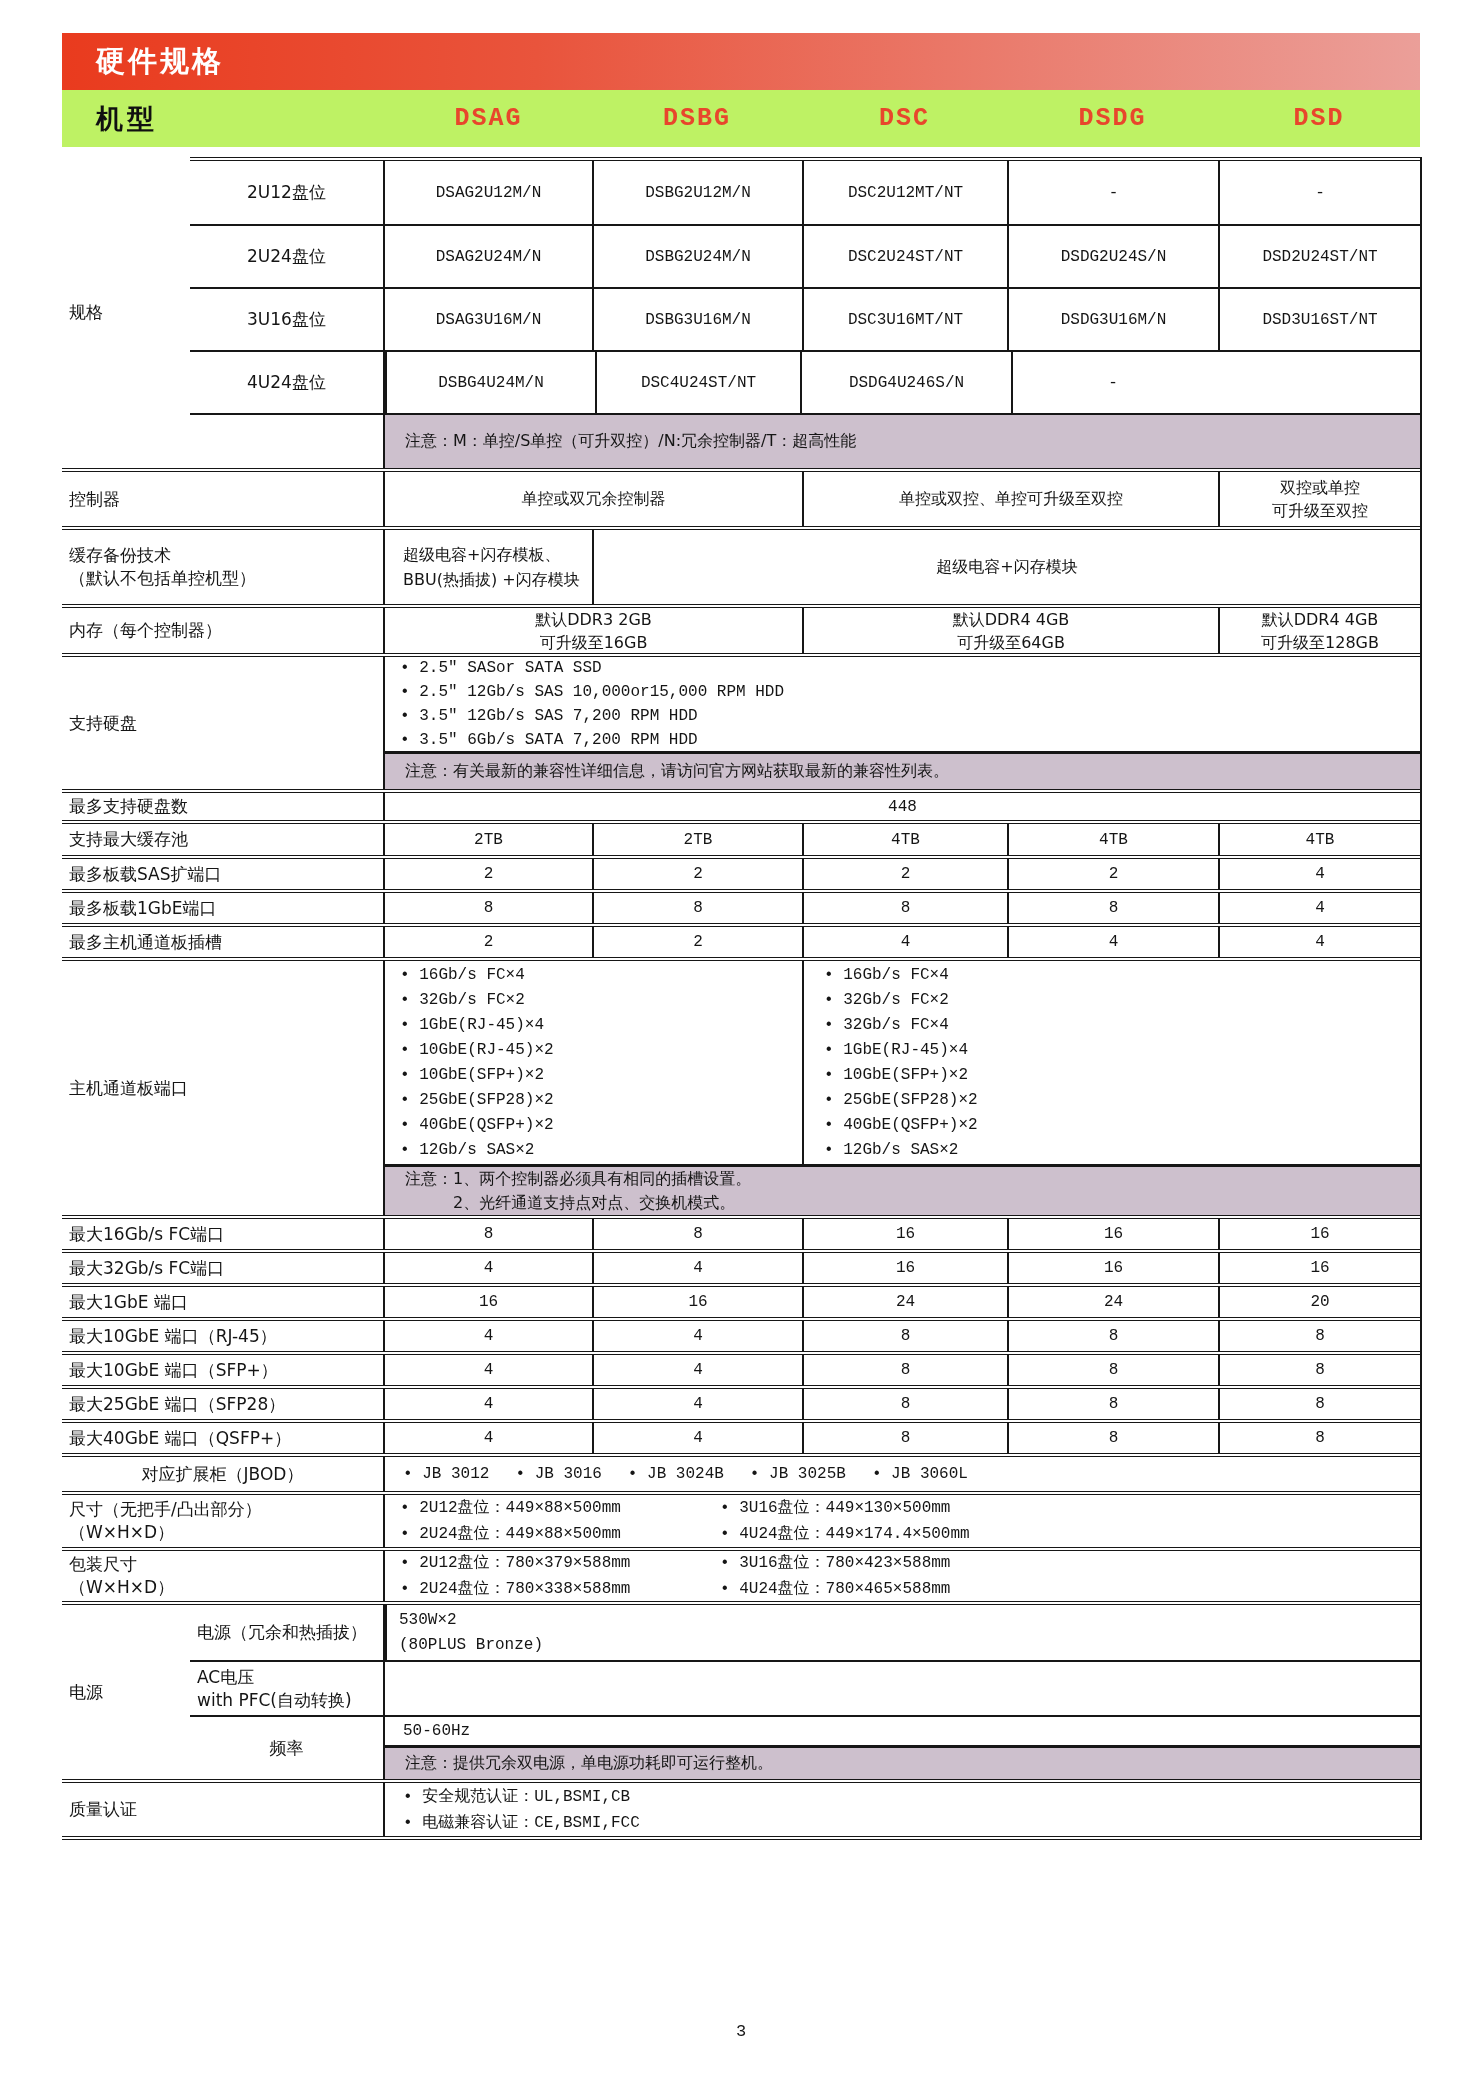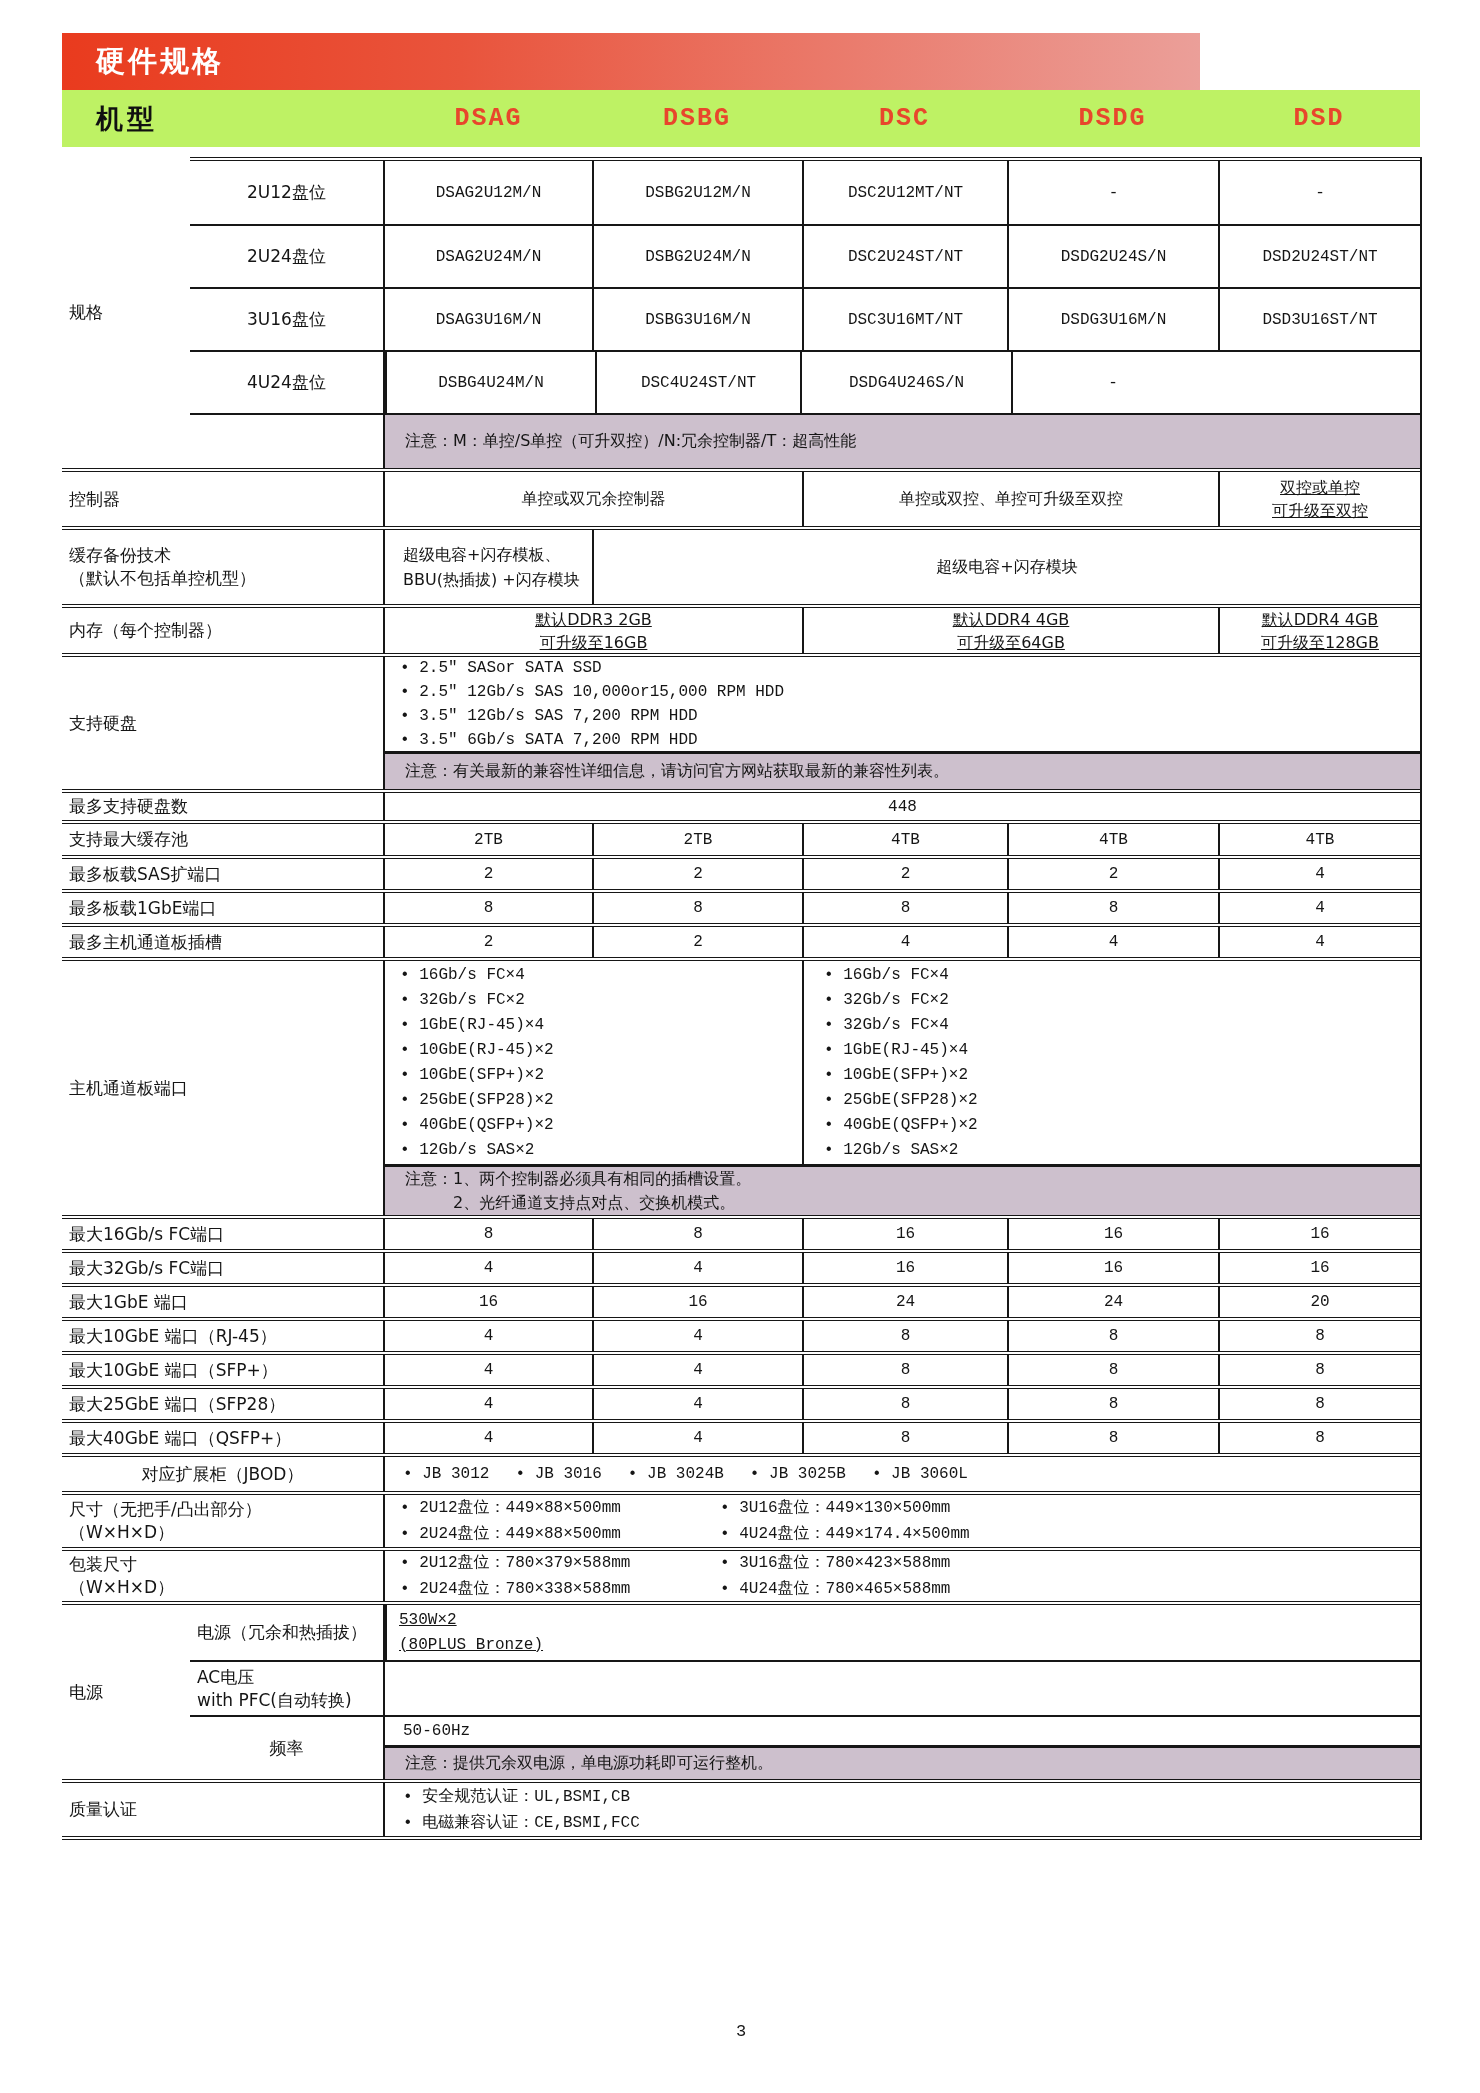--- a/index.html
+++ b/index.html
@@ -3,21 +3,21 @@
 <meta charset="utf-8">
 <style>
   html,body{margin:0;padding:0;}
   body{
     width:1480px;height:2093px;position:relative;background:#ffffff;
     font-family:"DejaVu Sans","Liberation Sans",sans-serif;color:#151515;
   }
   .v{font-family:"Liberation Mono","DejaVu Sans Mono",monospace;}
   
   .banner{
-    position:absolute;left:62px;top:33px;width:1138px;height:57px;
+    position:absolute;left:62px;top:33px;width:1358px;height:57px;
     background:linear-gradient(to right,#e93b1e 0%,#e9543c 35%,#eb9f99 100%);
     color:#ffffff;font-size:29px;font-weight:bold;letter-spacing:3px;
     display:flex;align-items:center;padding-left:34px;box-sizing:border-box;
   }
   .model-bar{
     position:absolute;left:62px;top:90px;width:1358px;height:57px;
     background:#bef264;display:flex;align-items:center;box-sizing:border-box;
   }
   .model-label{width:323px;box-sizing:border-box;padding-left:34px;font-size:27px;font-weight:bold;letter-spacing:4px;color:#101010;}
   .mh{font-family:"Liberation Mono","DejaVu Sans Mono",monospace;font-weight:bold;font-size:25px;
@@ -36,21 +36,21 @@
   .subrow{display:flex;box-sizing:border-box;}
   .subrow + .subrow{border-top:2px solid #161616;}
   .slab{width:195px;box-sizing:border-box;border-right:2px solid #161616;display:flex;flex-direction:column;
         justify-content:center;align-items:center;text-align:center;font-size:17px;}
   .slab.lleft{align-items:flex-start;text-align:left;padding-left:7px;}
   .c1{width:207px}.c2{width:210px}.c3{width:205px}.c4{width:211px}.c5{width:202px}
   .c12{width:417px}.c34{width:416px}.c2345{width:828px}.c1234{width:833px}.cfull{width:1035px}
   .bl{border-left:2px solid #161616;}
   .note{background:#cdc0cd;display:flex;align-items:center;padding-left:20px;box-sizing:border-box;font-size:16px;}
   .leftcell{justify-content:flex-start;text-align:left;padding-left:18px;}
-  .lines{flex-direction:column;align-items:center;line-height:23px;text-decoration:underline;}
+  .lines{flex-direction:column;align-items:center;line-height:23px;}
   .lines.ll{align-items:flex-start;}
   .blist{display:flex;flex-direction:column;justify-content:center;padding-left:15px;box-sizing:border-box;line-height:24px;text-align:left;}
   .topline{border-bottom:3px solid #161616;}
   .dimgrid{display:grid;grid-template-columns:320px auto;line-height:26px;align-content:center;padding-left:15px;box-sizing:border-box;text-align:left;width:1035px;}
   .pagenum{position:absolute;left:62px;top:2022px;width:1358px;text-align:center;font-size:17px;}
 </style>
 </head>
 <body>
 
 <div class="banner">

